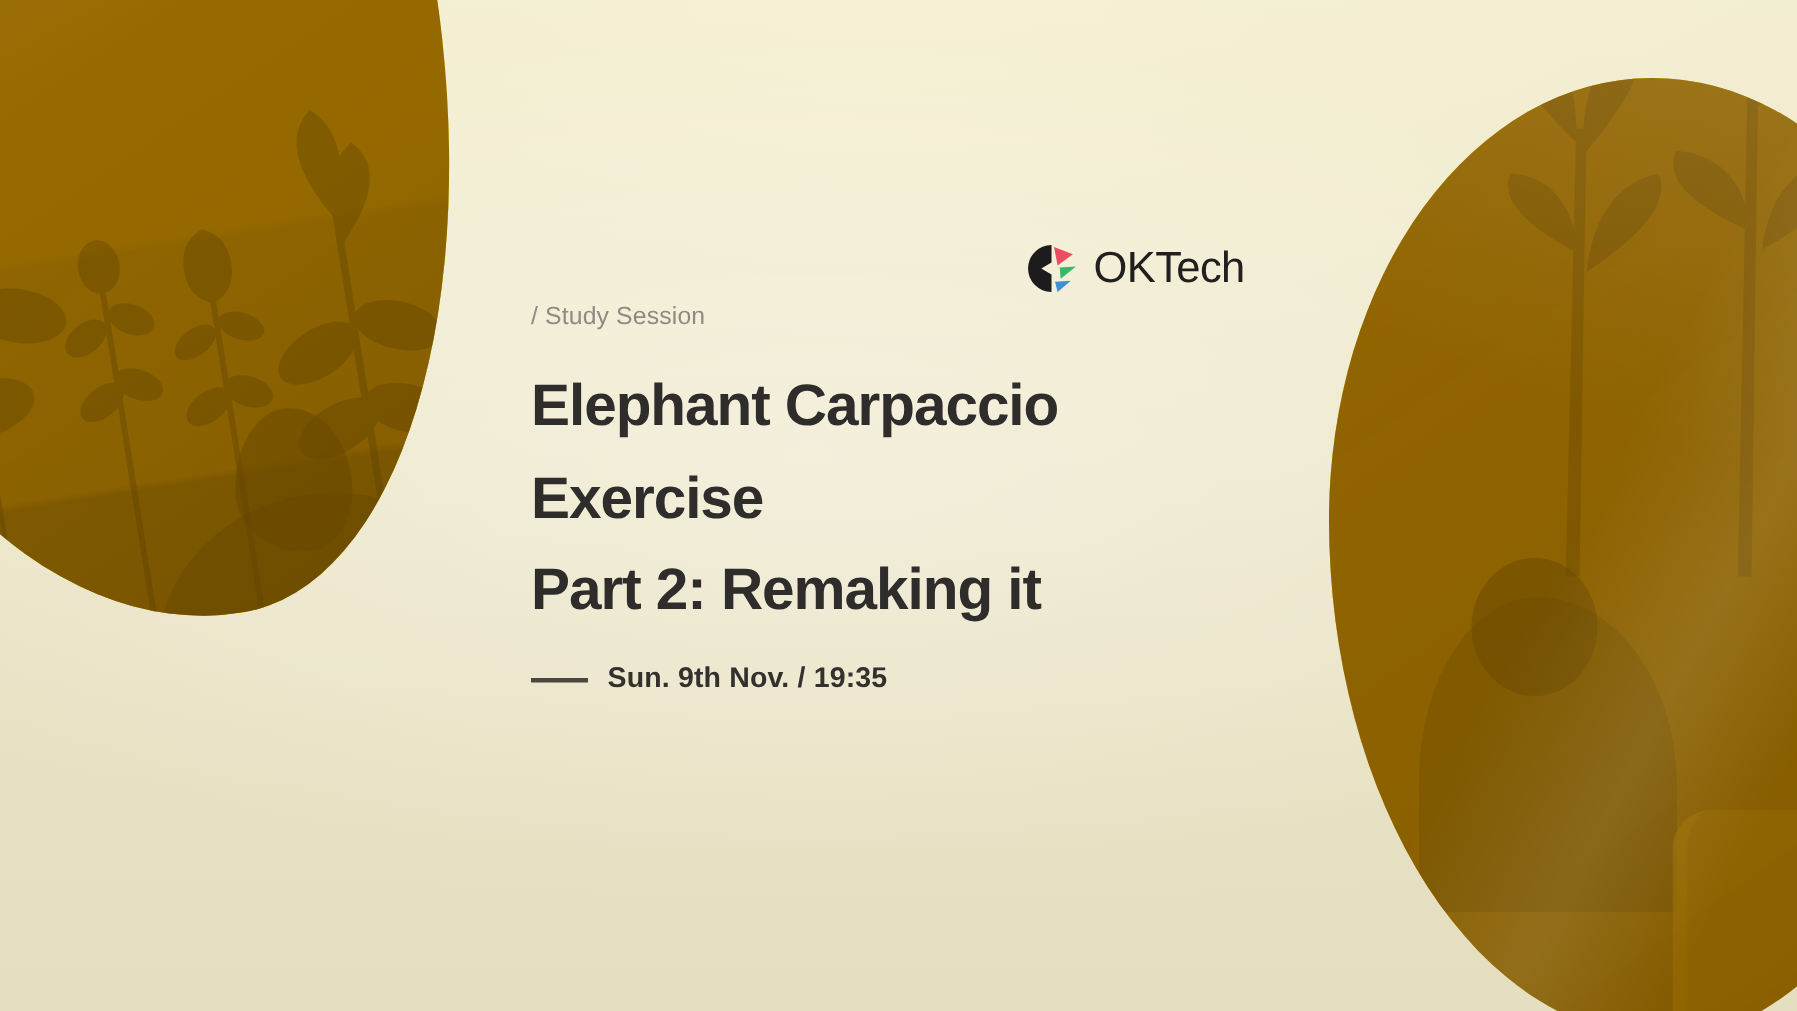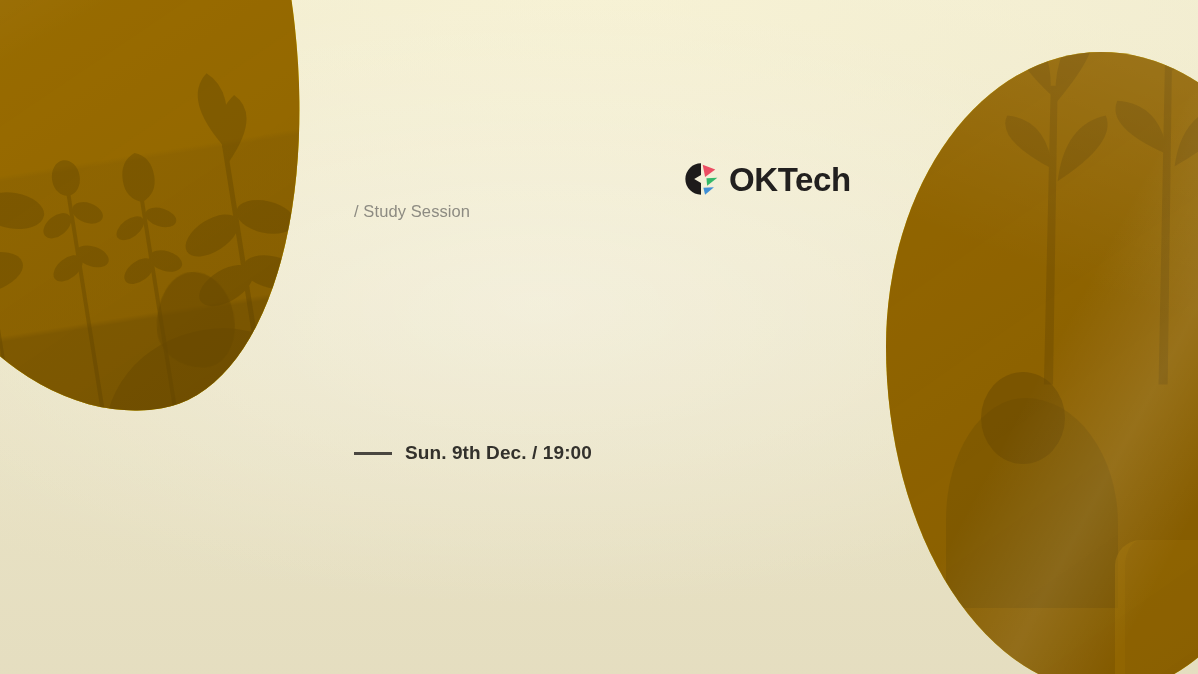--- a/index.html
+++ b/index.html
@@ -160,22 +160,22 @@
     display:flex;
     align-items:center;
     gap:11px;
   }
   .logo-mark {
     width:34px; height:34px;
     display:block;
     flex:0 0 auto;
   }
   .logo-word {
-    font-size:33px;
-    font-weight:700;
+    font-size:29px;
+    font-weight:400;
     letter-spacing:-0.4px;
     color:#22201f;
     line-height:1;
     white-space:nowrap;
   }
 
   .eyebrow {
     position:absolute;
     left:0;
     top:202px;
@@ -307,20 +307,25 @@
 
         <path d="M66 48 L98 46 L68 70 Z" fill="#34b96a"></path>
 
         <path d="M57 76 L88 74 L62 96 Z" fill="#3f8fd6"></path>
       </svg>
       <span class="logo-word">OKTech</span>
     </div>
 
     <div class="eyebrow">/ Study Session</div>
 
+    <h1 class="title">
+      <span class="ln">Elephant Carpaccio</span>
+      <span class="ln">Exercise</span>
+      <span class="ln">Part 2: Remaking it</span>
+    </h1>
 
     <div class="datebar">
       <span class="rule"></span>
-      <span class="date">Sun. 9th Dec. / 19:00</span>
+      <span class="date">Sun. 9th Nov. / 19:35</span>
     </div>
 
   </div>
 </div>
 
 </body></html>

